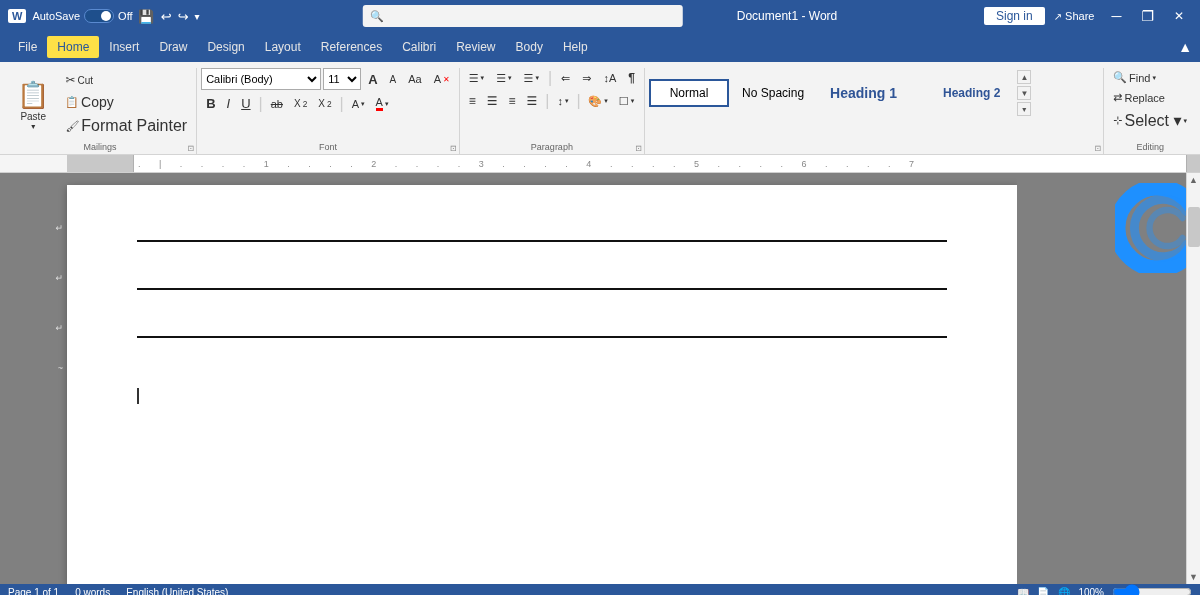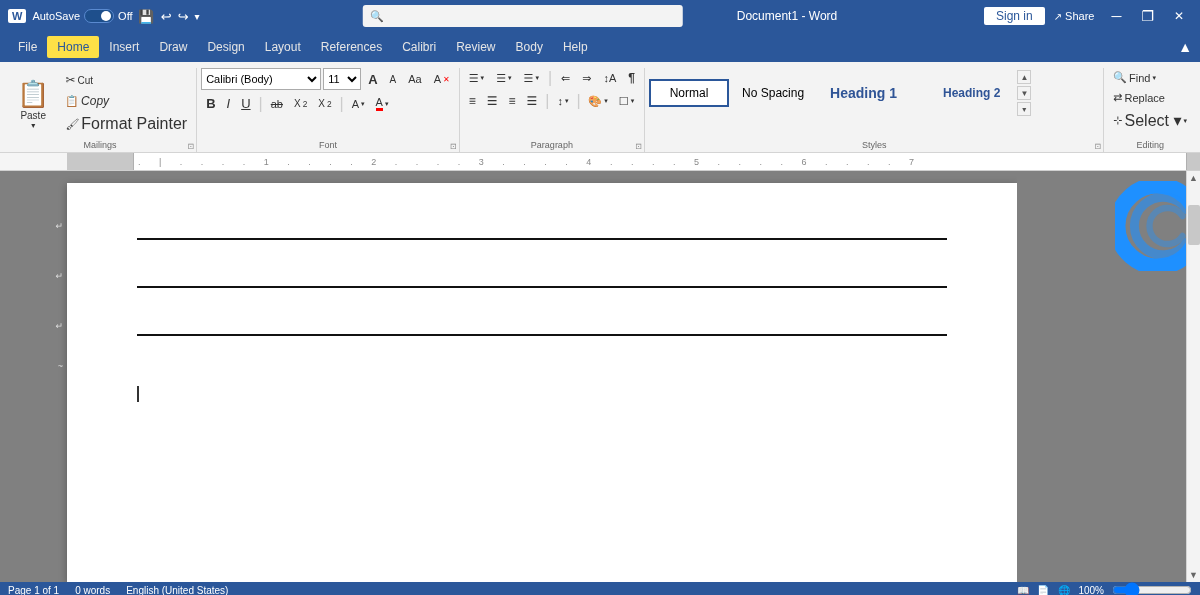--- a/index.html
+++ b/index.html
@@ -394,21 +394,21 @@
           <span style="font-size:10px;">Paste</span>
           <span style="font-size:8px;">▾</span>
         </button>
         <div class="group-inner-col">
           <button class="rb-btn">
             <span style="font-size:12px;">✂</span>
             <span style="font-size:10px;">Cut</span>
           </button>
           <button class="rb-btn">
             <span style="font-size:11px;">📋</span>
-            <span style="font-size:12px;font-style:italic;">Copy</span>
+            <span style="font-size:14px;">Copy</span>
           </button>
           <button class="rb-btn">
             <span style="font-size:11px;">🖌</span>
             <span style="font-size:16px;">Format Painter</span>
           </button>
         </div>
       </div>
       <div class="ribbon-group-title">Mailings</div>
       <button class="ribbon-group-title-btn">⊡</button>
     </div>
@@ -522,21 +522,20 @@
               <span>Heading 2</span>
             </div>
           </div>
         </div>
         <div class="styles-scroll">
           <button class="scroll-arrow">▲</button>
           <button class="scroll-arrow">▼</button>
           <button class="scroll-arrow">▾</button>
         </div>
       </div>
-      <div class="ribbon-group-title">Styles</div>
       <button class="ribbon-group-title-btn">⊡</button>
     </div>
 
     <div class="ribbon-group-wrapper" style="min-width:80px;">
       <div class="group-inner-col">
         <button class="rb-btn">
           <span style="font-size:11px;">🔍</span>
           <span style="font-size:11px;">Find</span>
           <span style="font-size:7px;">▾</span>
         </button>

